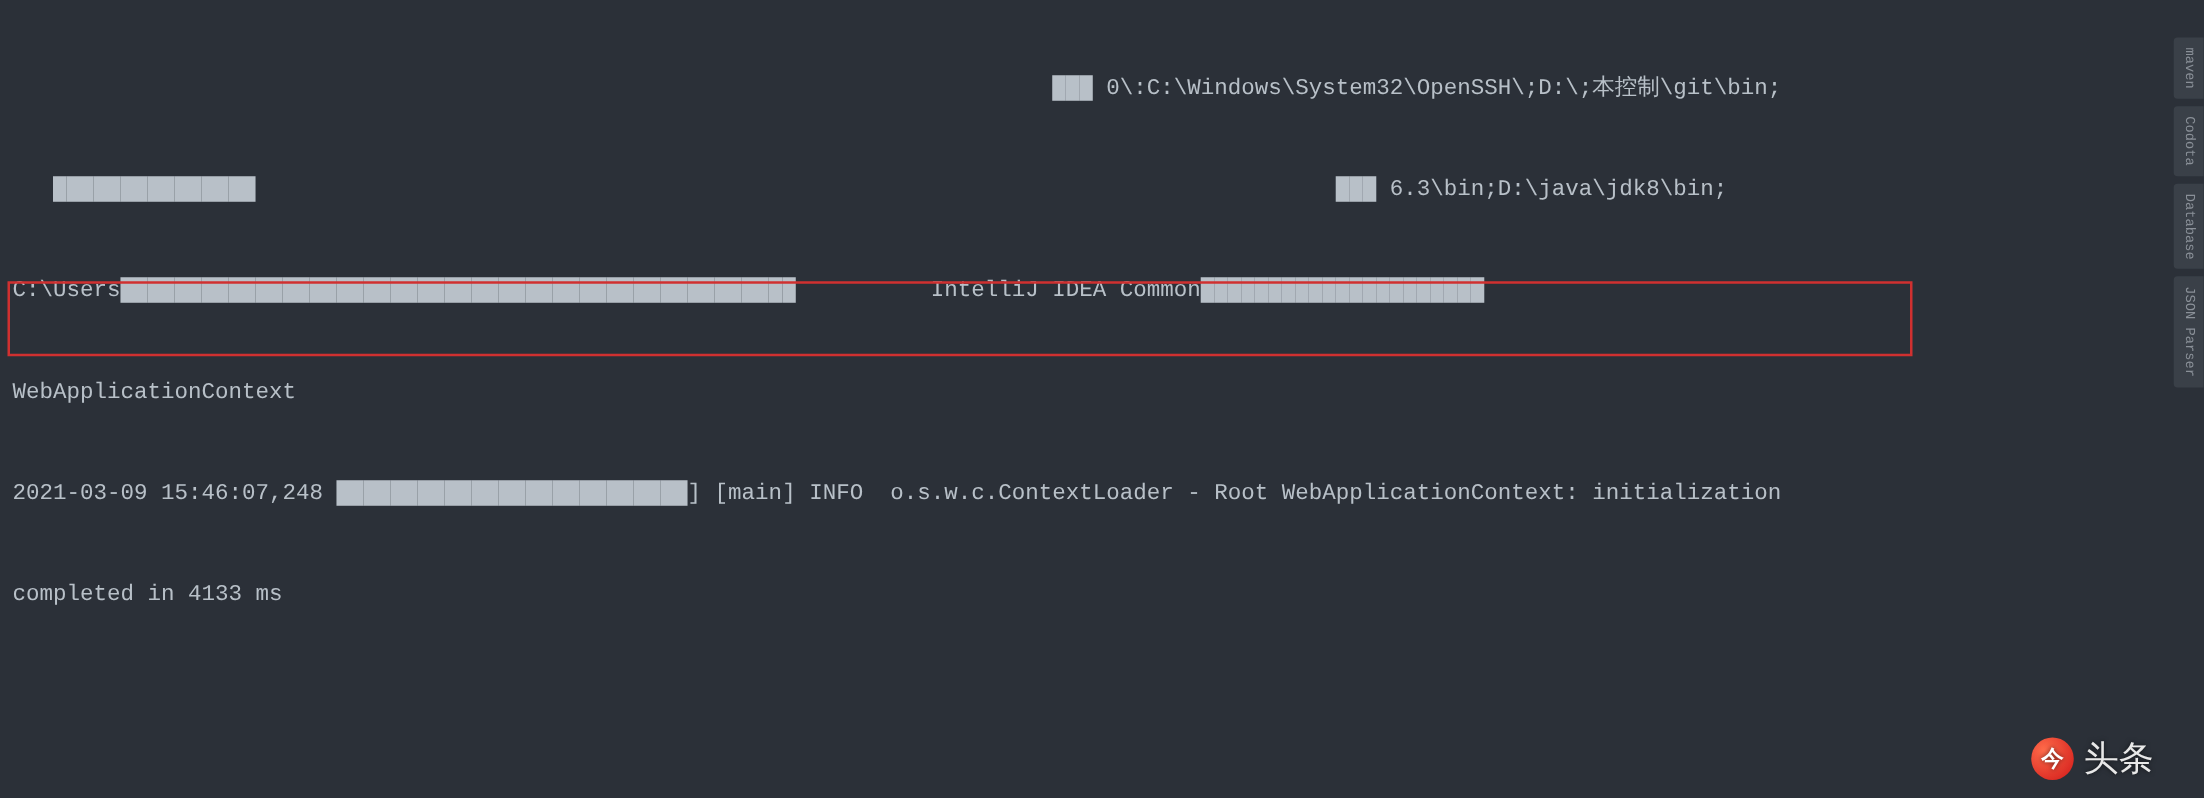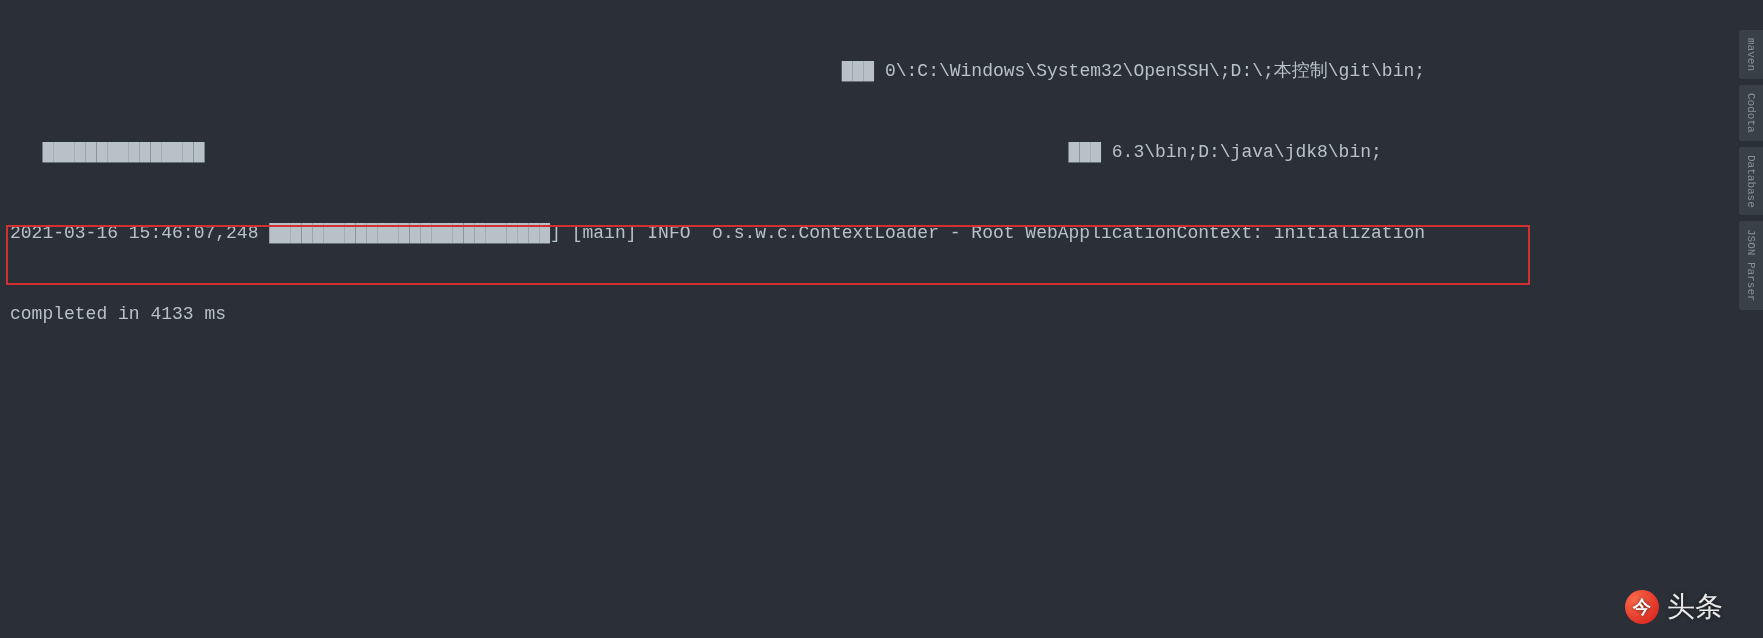--- a/index.html
+++ b/index.html
@@ -76,21 +76,23 @@
     font-size: 18px;
     font-weight: bold;
   }
 </style>
 </head>
 <body>
 
 <div class="console">
   <span class="line">                                                                             ███ 0\:C:\Windows\System32\OpenSSH\;D:\;本控制\git\bin;</span>
   <span class="line">   ███████████████                                                                                ███ 6.3\bin;D:\java\jdk8\bin;</span>
-  <span class="line">2021-03-16 15:46:07,248 ██████████████████████████] [main] INFO  o.s.w.c.ContextLoader - Root WebApplicationContext: initialization</span>
+  <span class="line">C:\Users██████████████████████████████████████████████████          IntelliJ IDEA Common█████████████████████</span>
+  <span class="line">WebApplicationContext</span>
+  <span class="line">2021-03-09 15:46:07,248 ██████████████████████████] [main] INFO  o.s.w.c.ContextLoader - Root WebApplicationContext: initialization</span>
   <span class="line">completed in 4133 ms</span>
   
   
   
   
   
   
   
   
   

